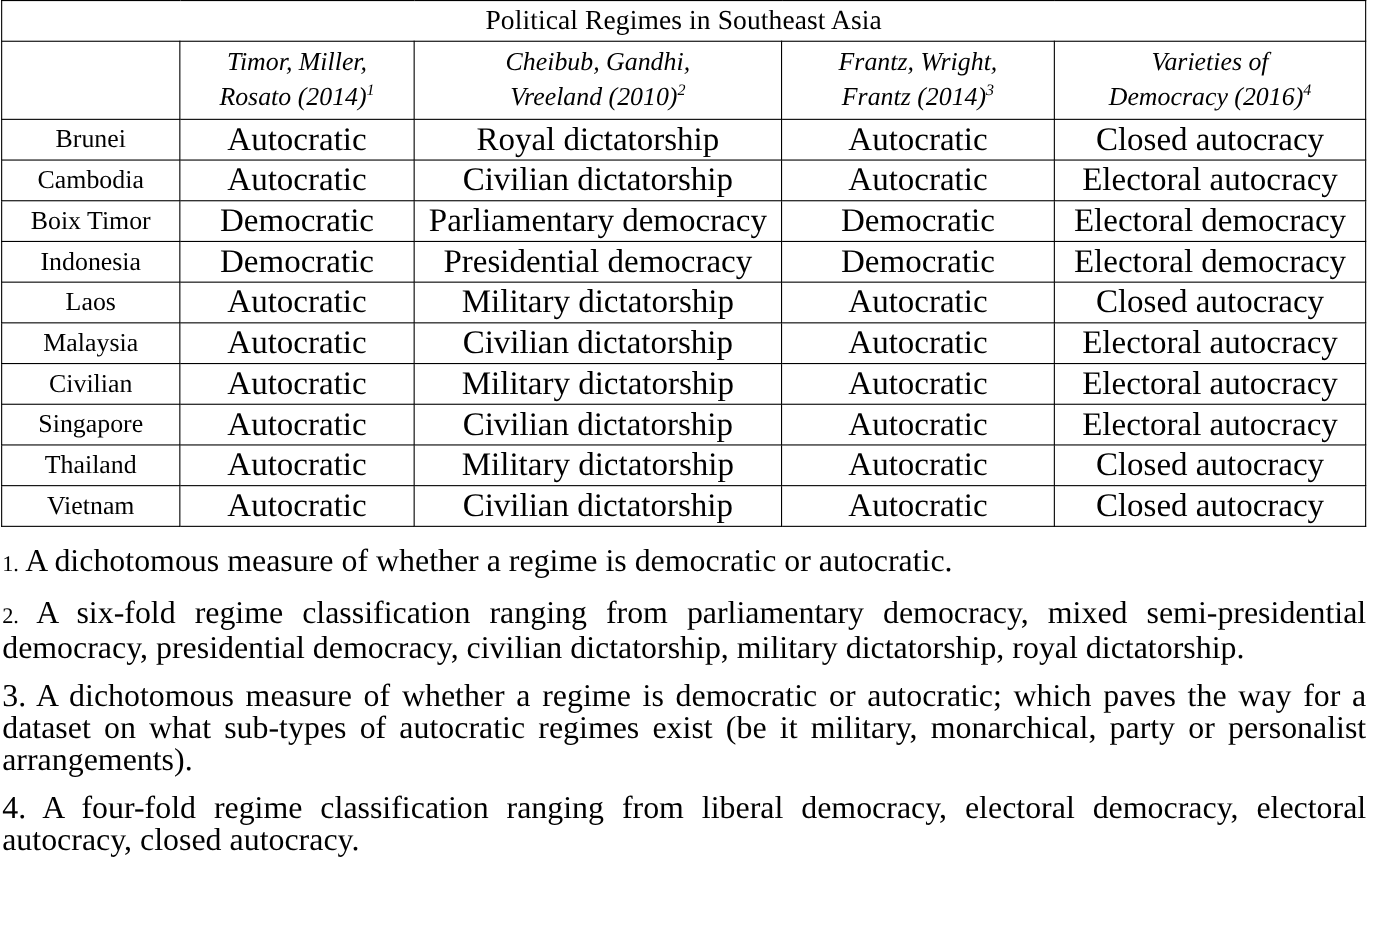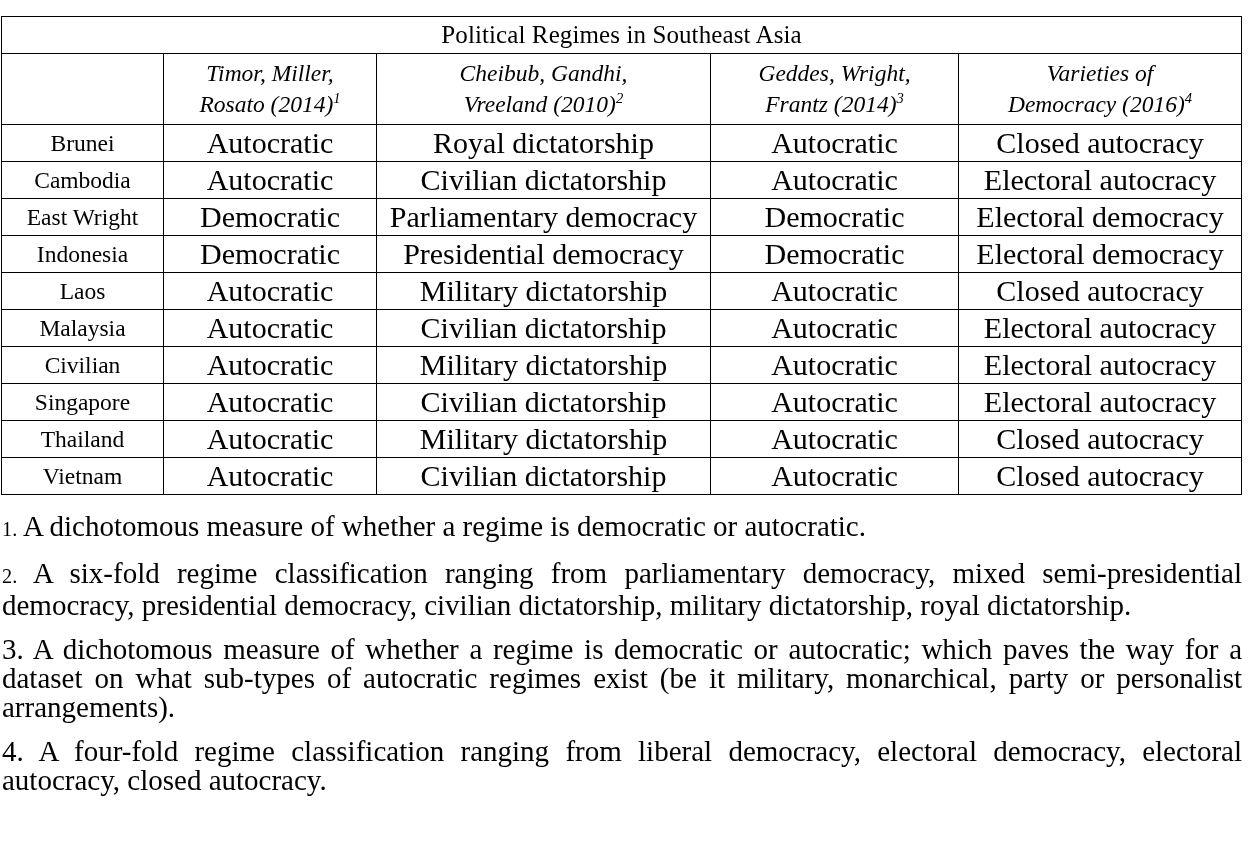--- a/index.html
+++ b/index.html
@@ -18,21 +18,21 @@
     width: 1248px;
     height: 850px;
     position: relative;
     box-sizing: border-box;
   }
 
   
   table.regimes {
     border-collapse: collapse;
     width: 1240px;
-    margin: 16px 0 0 1px;
+    margin: 0 0 0 1px;
     table-layout: fixed;
   }
   table.regimes td,
   table.regimes th {
     border: 1px solid #000000;
     padding: 0;
     font-weight: normal;
     vertical-align: middle;
   }
 
@@ -126,21 +126,21 @@
         <th class="colhead"></th>
         <th class="colhead">
           <span>Timor, Miller,</span><br>
           <span>Rosato (2014)</span><sup>1</sup>
         </th>
         <th class="colhead">
           <span>Cheibub, Gandhi,</span><br>
           <span>Vreeland (2010)</span><sup>2</sup>
         </th>
         <th class="colhead">
-          <span>Geddes, Wright,</span><br>
+          <span>Frantz, Wright,</span><br>
           <span>Frantz (2014)</span><sup>3</sup>
         </th>
         <th class="colhead">
           <span>Varieties of</span><br>
           <span>Democracy (2016)</span><sup>4</sup>
         </th>
       </tr>
     </thead>
     <tbody>
       <tr>
@@ -151,21 +151,21 @@
         <td class="cellval">Closed autocracy</td>
       </tr>
       <tr>
         <td class="country">Cambodia</td>
         <td class="cellval">Autocratic</td>
         <td class="cellval">Civilian dictatorship</td>
         <td class="cellval">Autocratic</td>
         <td class="cellval">Electoral autocracy</td>
       </tr>
       <tr>
-        <td class="country">East Wright</td>
+        <td class="country">Boix Timor</td>
         <td class="cellval">Democratic</td>
         <td class="cellval">Parliamentary democracy</td>
         <td class="cellval">Democratic</td>
         <td class="cellval">Electoral democracy</td>
       </tr>
       <tr>
         <td class="country">Indonesia</td>
         <td class="cellval">Democratic</td>
         <td class="cellval">Presidential democracy</td>
         <td class="cellval">Democratic</td>

